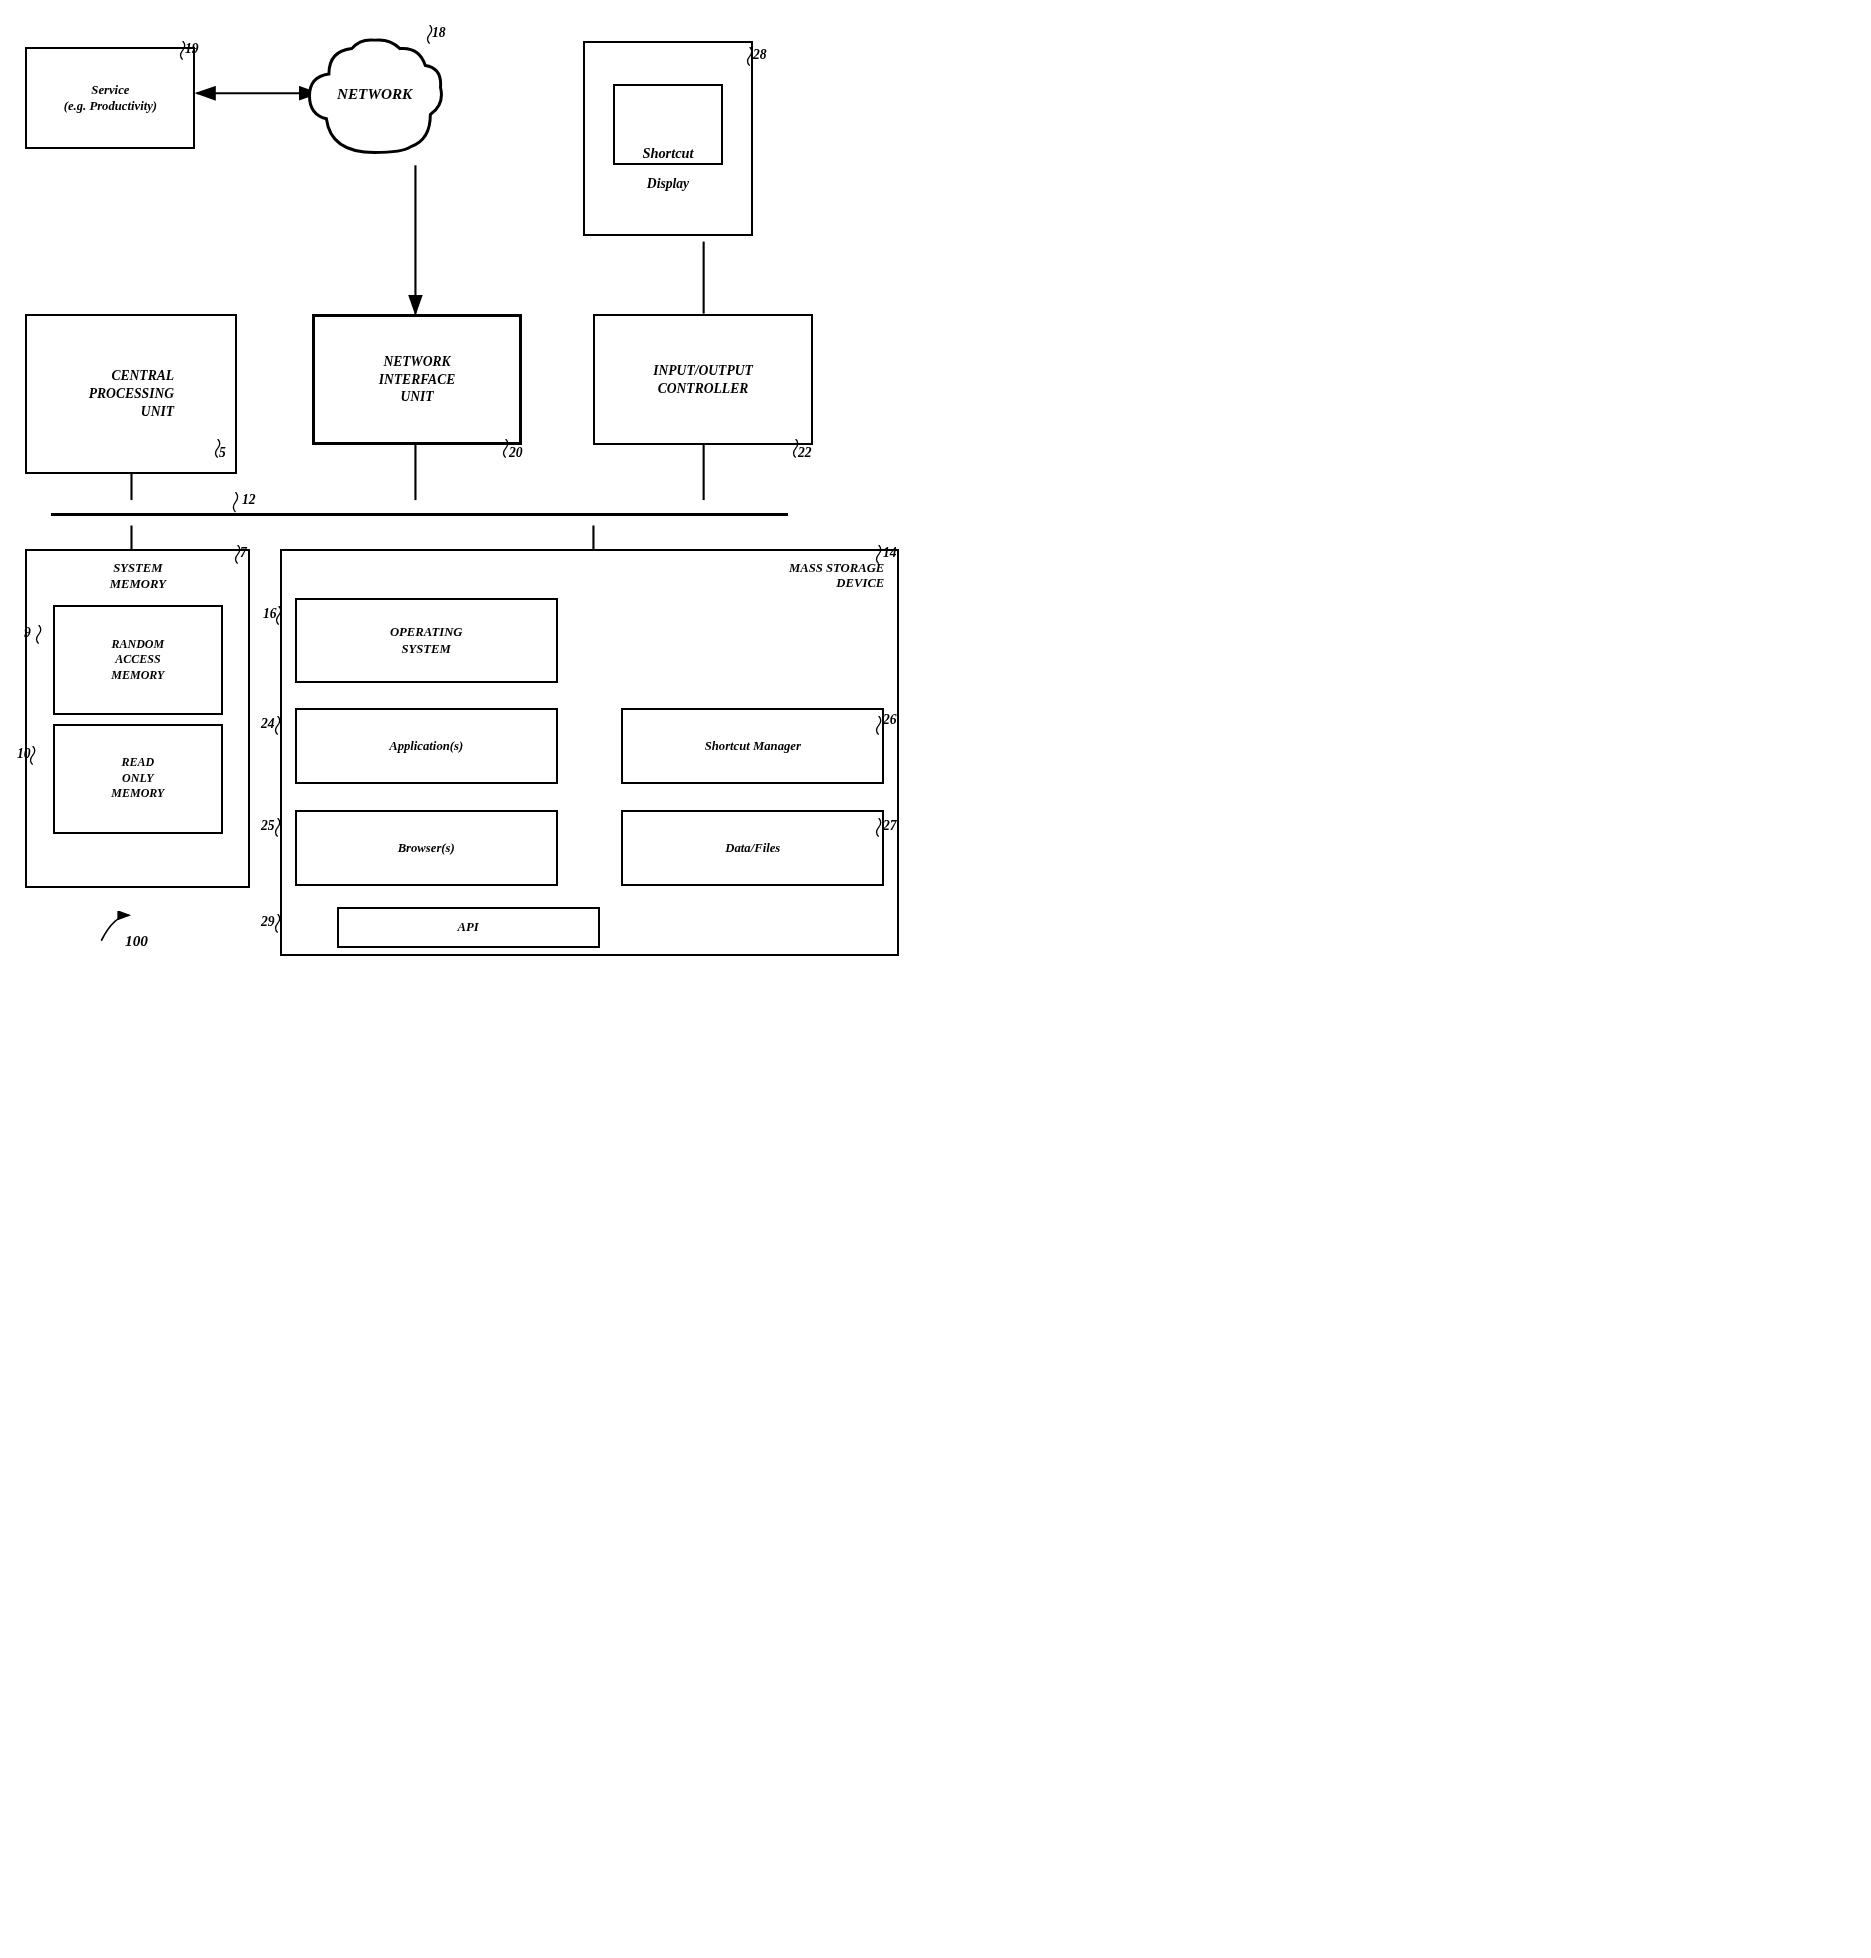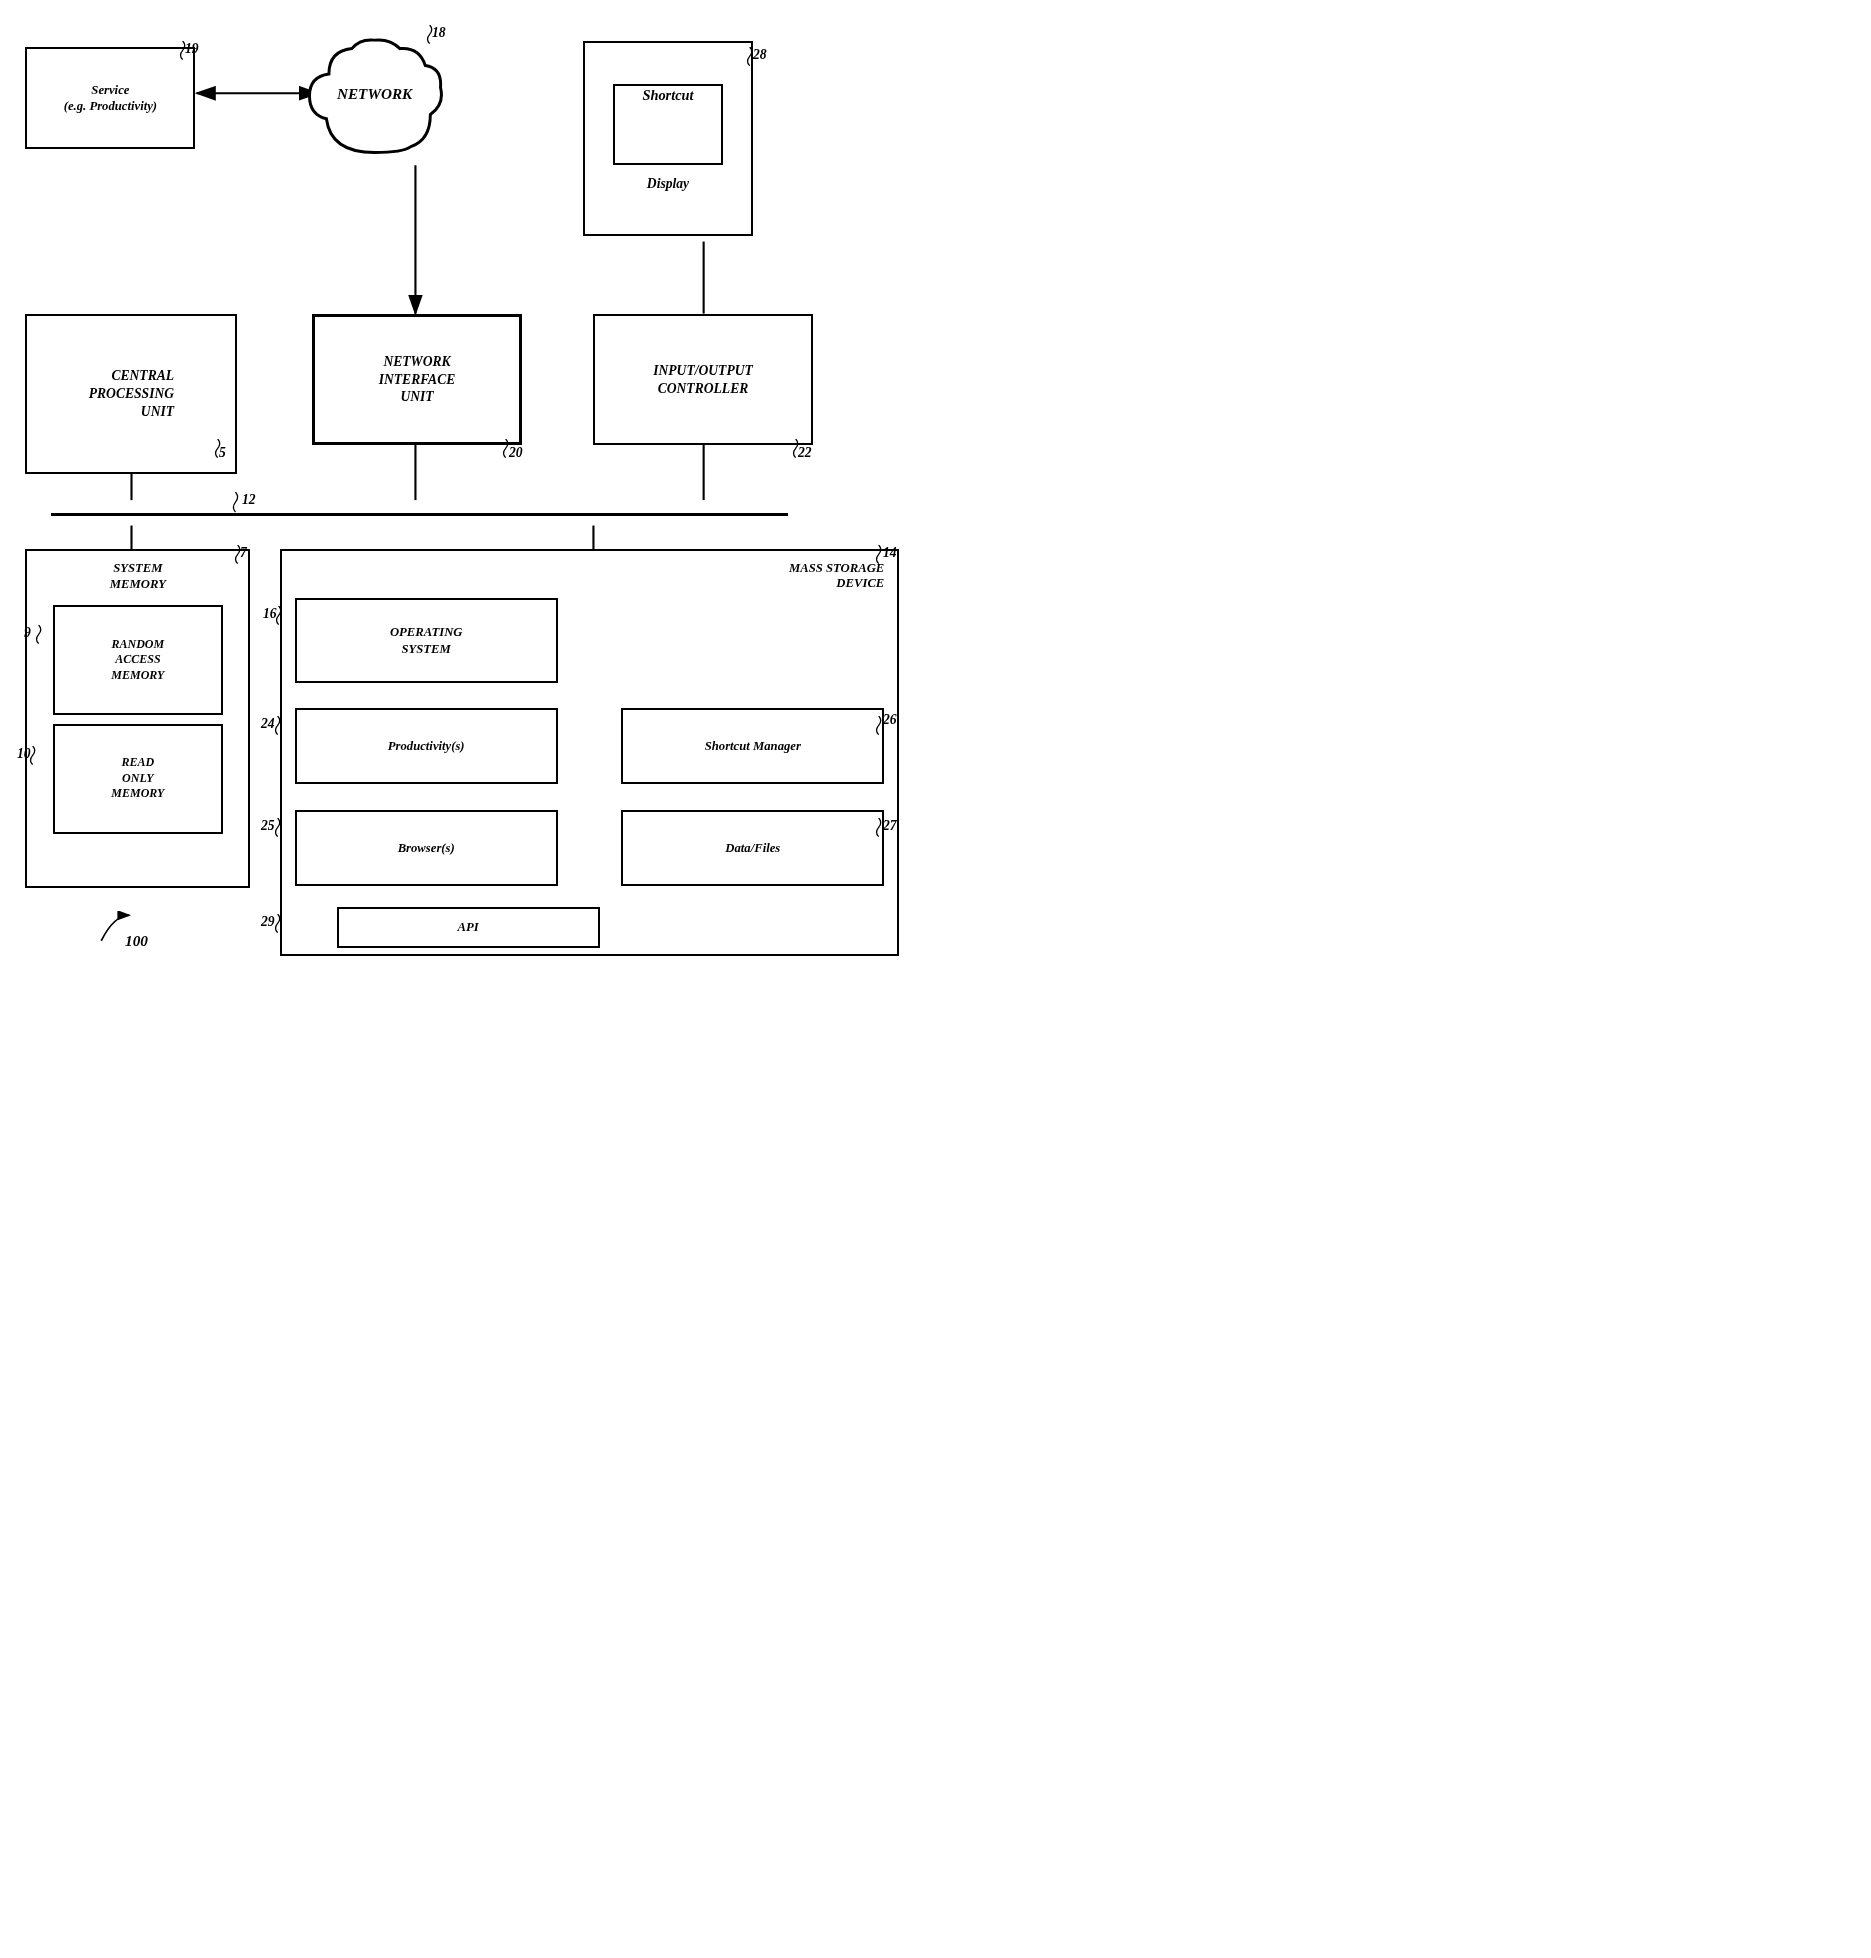--- a/index.html
+++ b/index.html
@@ -107,21 +107,21 @@
       <text x="82" y="82" text-anchor="middle" font-family="Times New Roman" font-style="italic" font-weight="bold" font-size="18" fill="#000">NETWORK</text>
     </svg>
   </div>
   <span class="ref-num" style="left:432px; top:25.4px;">18</span>
   <svg style="position:absolute; left:422px; top:25.4px; width:15.3px; height:18.6px;" viewBox="0 0 18 22" width="15.3" height="18.6">
     <path d="M9,0 Q14,5 9,11 Q4,17 9,22" stroke="#000" stroke-width="1.5" fill="none"></path>
   </svg>
 
   <div class="box" style="left:583px; top:41px; width:170px; height:195px; flex-direction:column; gap:0;">
 
-    <div style="border:2.5px solid #000; width:110px; height:81px; display:flex; align-items:flex-start; justify-content:center; margin-bottom:10.2px;">
+    <div style="border:2.5px solid #000; width:110px; height:81px; display:flex; align-items:flex-end; justify-content:center; margin-bottom:10.2px;">
       <span class="box-label" style="font-size:14.4px;">Shortcut</span>
     </div>
     <span class="box-label" style="font-size:13.6px; font-style:italic; font-weight:bold;">Display</span>
   </div>
   <span class="ref-num" style="left:753px; top:47px;">28</span>
   <svg style="position:absolute; left:742px; top:47px; width:15.3px; height:18.6px;" viewBox="0 0 18 22" width="15.3" height="18.6">
     <path d="M9,0 Q14,5 9,11 Q4,17 9,22" stroke="#000" stroke-width="1.5" fill="none"></path>
   </svg>
 
   <div class="box" style="left:25.4px; top:314px; width:212px; height:160px;text-align:right;">
@@ -190,21 +190,21 @@
       <span style="white-space:pre-line;">MASS STORAGE
 DEVICE</span>
     </div>
 
     <div class="box" style="position:absolute; left:12.7px; top:47px; width:263px; height:85px;">
       <span class="box-label" style="white-space:pre-line; font-size:12.7px;">OPERATING
 SYSTEM</span>
     </div>
 
     <div class="box" style="position:absolute; left:12.7px; top:157px; width:263px; height:76px;">
-      <span class="box-label" style="font-size:12.7px;">Productivity(s)</span>
+      <span class="box-label" style="font-size:12.7px;">Application(s)</span>
     </div>
 
     <div class="box" style="position:absolute; right:12.7px; top:157px; width:263px; height:76px;">
       <span class="box-label" style="font-size:12.7px;">Shortcut Manager</span>
     </div>
 
     <div class="box" style="position:absolute; left:12.7px; top:259px; width:263px; height:76px;">
       <span class="box-label" style="font-size:12.7px;">Browser(s)</span>
     </div>
 

